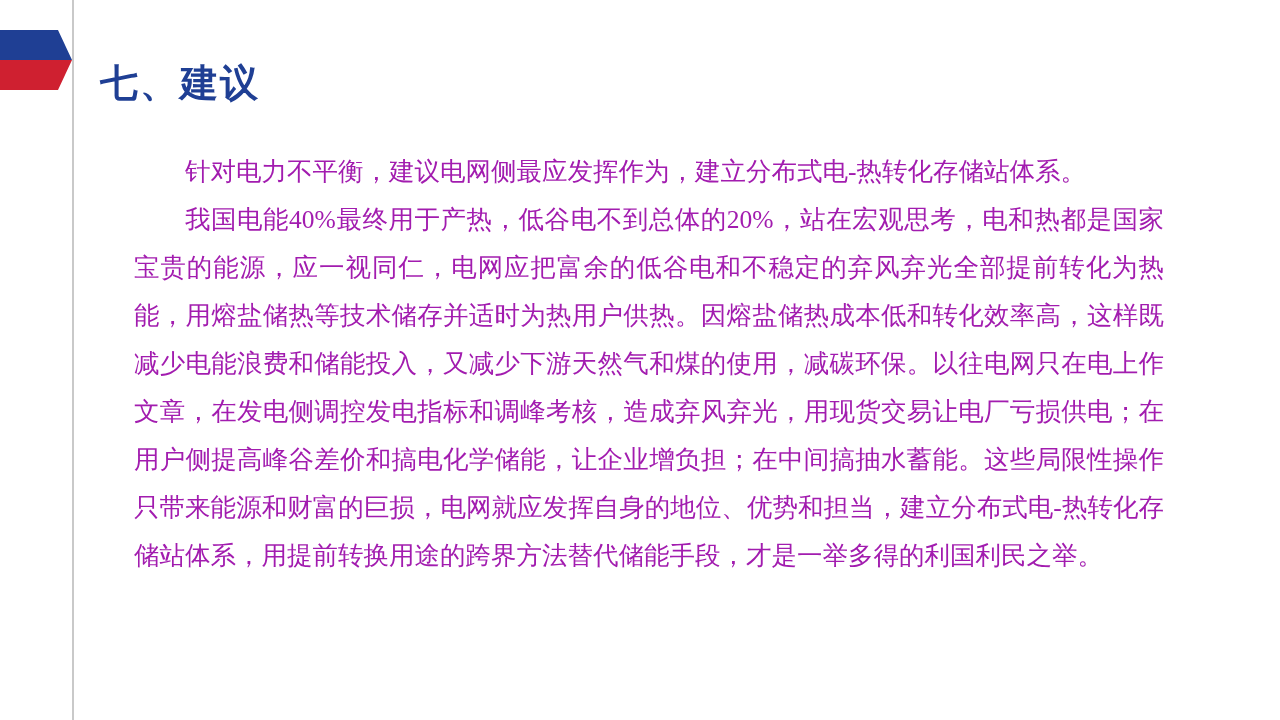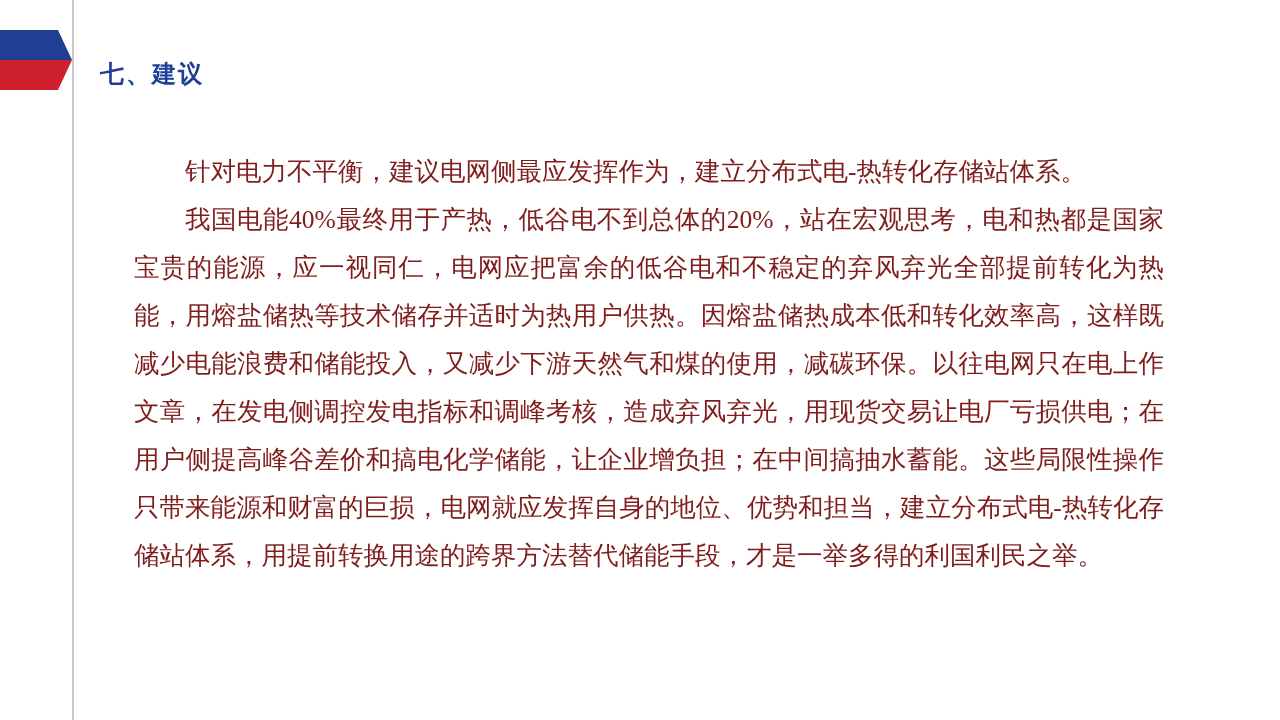--- a/index.html
+++ b/index.html
@@ -59,36 +59,36 @@
     background: #cf2030;
     clip-path: polygon(0 0, 72px 0, 58px 100%, 0 100%);
   }
 
   
   .title {
     position: absolute;
     left: 100px;
     top: 58px;
     font-family: "Liberation Sans", "DejaVu Sans", sans-serif;
-    font-size: 24px;
+    font-size: 38px;
     font-weight: bold;
     color: #1f3f94;
     letter-spacing: 2px;
     white-space: nowrap;
   }
 
   
   .body-block {
     position: absolute;
     left: 134px;
     top: 148px;
     width: 1030px;
     font-size: 25.5px;
     line-height: 48px;
-    color: #7f1d1d;
+    color: #a21caf;
     text-align: justify;
     text-justify: inter-ideograph;
   }
   .para {
     margin: 0;
     text-indent: 2em;
     text-align: justify;
     text-justify: inter-ideograph;
   }
   .para + .para {

